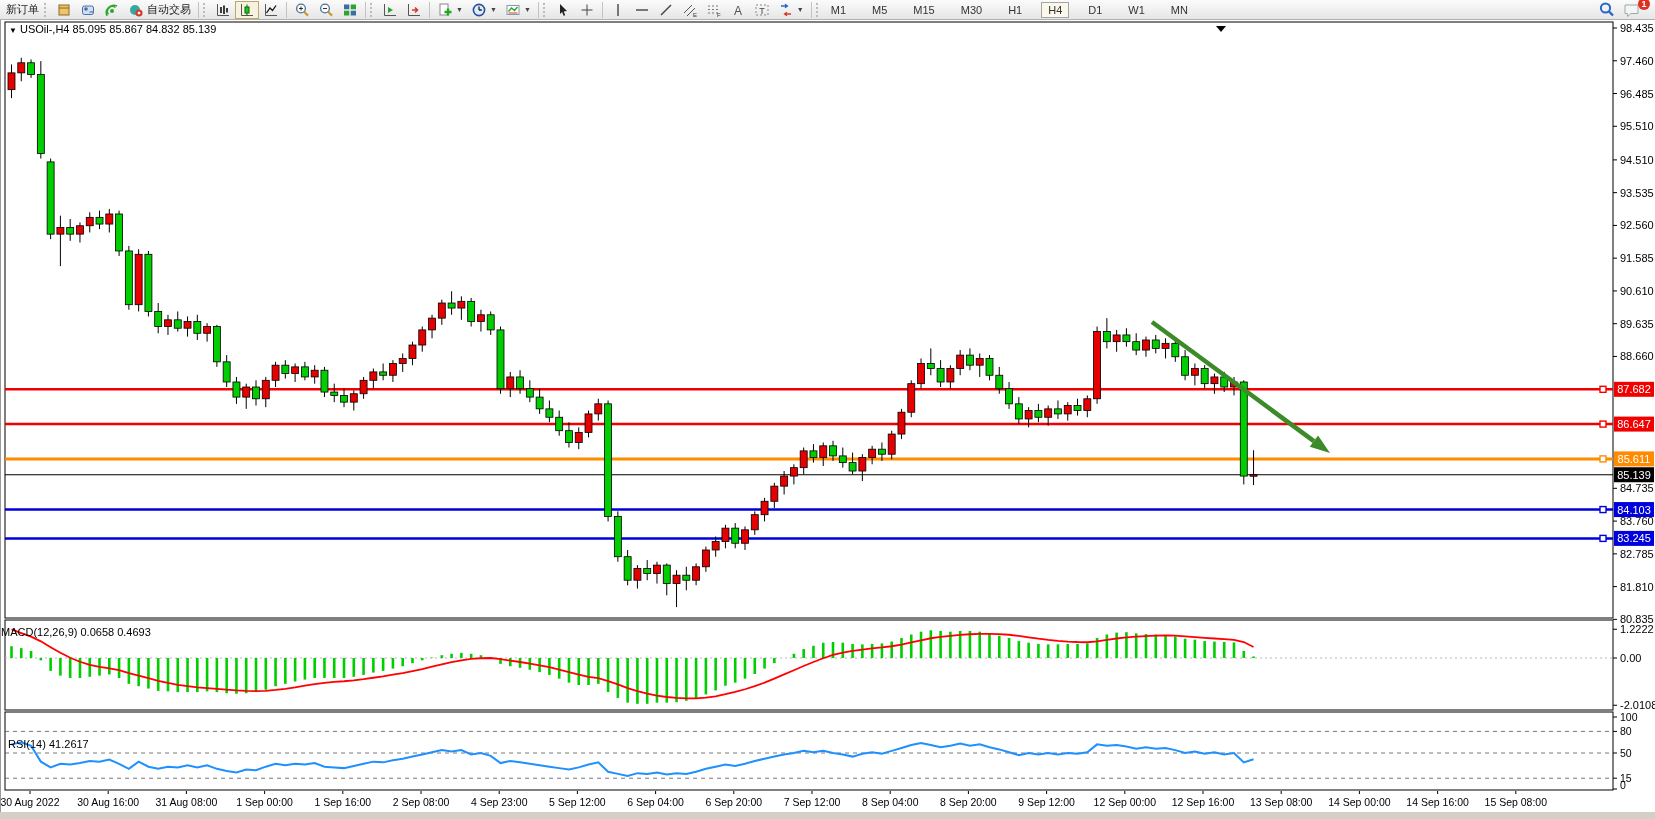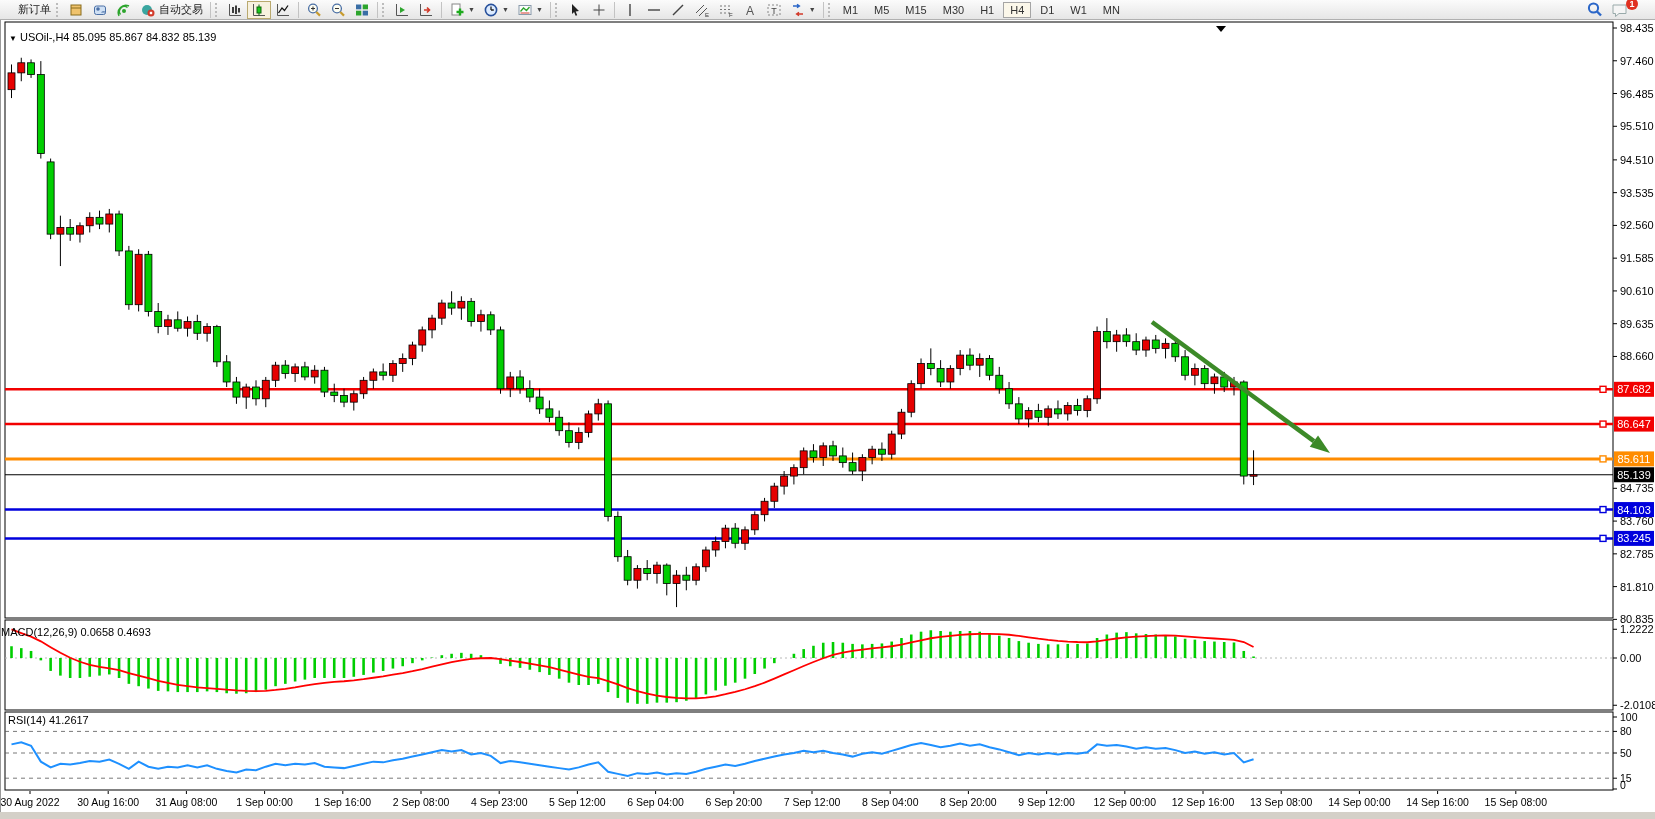--- a/index.html
+++ b/index.html
@@ -1,17 +1,17 @@
 <!DOCTYPE html>
 <html><head>
 <meta charset="utf-8">
 <style>
   html,body{margin:0;padding:0}
   body{width:1655px;height:819px;background:#d4d0c8;font-family:"Liberation Sans",sans-serif;position:relative;overflow:hidden}
-  .toolbar{position:absolute;top:0;left:0;width:1655px;height:20px;background:linear-gradient(#fbfbfb,#e6e6e6);border-bottom:1px solid #b0b0b0;display:flex;align-items:center;padding:0 14px;box-sizing:border-box;z-index:6}
+  .toolbar{position:absolute;top:0;left:0;width:1655px;height:20px;background:linear-gradient(#fbfbfb,#e6e6e6);border-bottom:1px solid #b0b0b0;display:flex;align-items:center;padding:0 2px;box-sizing:border-box;z-index:6}
   .tb-btn{height:18px;min-width:20px;display:inline-flex;align-items:center;justify-content:center;gap:3px;border:1px solid transparent;background:transparent;font-size:11px;color:#1a1a1a;padding:0 3px;font-family:inherit;cursor:default}
   .tb-btn.active{background:#f7f1df;border:1px solid #b9a96f}
   .tb-btn .caret{font-size:7px;color:#444;line-height:1}
   .tb-sep{width:1px;height:16px;background:#c3c3c3;margin:0 3px;flex:0 0 auto}
   .tb-handle{width:3px;height:14px;border-left:2px dotted #bcbcbc;margin:0 3px 0 1px;flex:0 0 auto}
   .tb-right{margin-left:auto;display:flex;align-items:center}
   .badge{position:absolute;top:-4px;right:-6px;background:#e03020;color:#fff;border-radius:8px;font-size:9px;min-width:12px;height:12px;line-height:12px;text-align:center;font-weight:bold}
   .chat-wrap{position:relative}
   .tf-btn{height:16px;padding:0 6px;font-size:11px;color:#333;border:1px solid transparent;background:transparent;font-family:inherit}
   .tf-btn.active{background:#fbf7ea;border:1px solid #a5a5a5}
@@ -204,21 +204,21 @@
     <svg class="ic" width="16" height="16">
         <path d="M3 4h6 M7 2.2 9.5 4 7 5.8" fill="none" stroke="#2a66c8" stroke-width="1.3"></path>
         <path d="M13 12H7 M9 10.2 6.5 12 9 13.8" fill="none" stroke="#d23a2a" stroke-width="1.3"></path>
       </svg>
     <span class="caret">▼</span>
   </button>
 
   <div class="tb-sep"></div>
   <div class="tb-handle"></div>
 
-  <span id="tf-group" style="display:inline-flex;align-items:center;gap:2px">
+  <span id="tf-group" style="display:inline-flex;align-items:center;gap:12px">
       <button class="tf-btn">M1</button>
       <button class="tf-btn">M5</button>
       <button class="tf-btn">M15</button>
       <button class="tf-btn">M30</button>
       <button class="tf-btn">H1</button>
       <button class="tf-btn active">H4</button>
       <button class="tf-btn">D1</button>
       <button class="tf-btn">W1</button>
       <button class="tf-btn">MN</button>
     </span>
@@ -775,25 +775,25 @@
       <text x="1281.2" y="786" font-size="10.5" fill="#000" text-anchor="middle">13 Sep 08:00</text>
       <line x1="1359.4" y1="771" x2="1359.4" y2="774" stroke="#000"></line>
       <text x="1359.4" y="786" font-size="10.5" fill="#000" text-anchor="middle">14 Sep 00:00</text>
       <line x1="1437.6000000000001" y1="771" x2="1437.6000000000001" y2="774" stroke="#000"></line>
       <text x="1437.6000000000001" y="786" font-size="10.5" fill="#000" text-anchor="middle">14 Sep 16:00</text>
       <line x1="1515.8" y1="771" x2="1515.8" y2="774" stroke="#000"></line>
       <text x="1515.8" y="786" font-size="10.5" fill="#000" text-anchor="middle">15 Sep 08:00</text>
     </g>
   </svg>
 
-<div class="overlay" style="top:31px;left:9px">
+<div class="overlay" style="top:23px;left:9px">
   <span style="font-size:8px">▼</span>
   <span>USOil-,H4</span>
   <span>85.095 85.867 84.832 85.139</span>
 </div>
 <div class="overlay" style="top:626px;left:1px">
   <span>MACD(12,26,9)</span>
   <span>0.0658 0.4693</span>
 </div>
-<div class="overlay" style="top:714px;left:8px">
+<div class="overlay" style="top:738px;left:8px">
   <span>RSI(14)</span>
   <span>41.2617</span>
 </div>
 
 </body></html>

